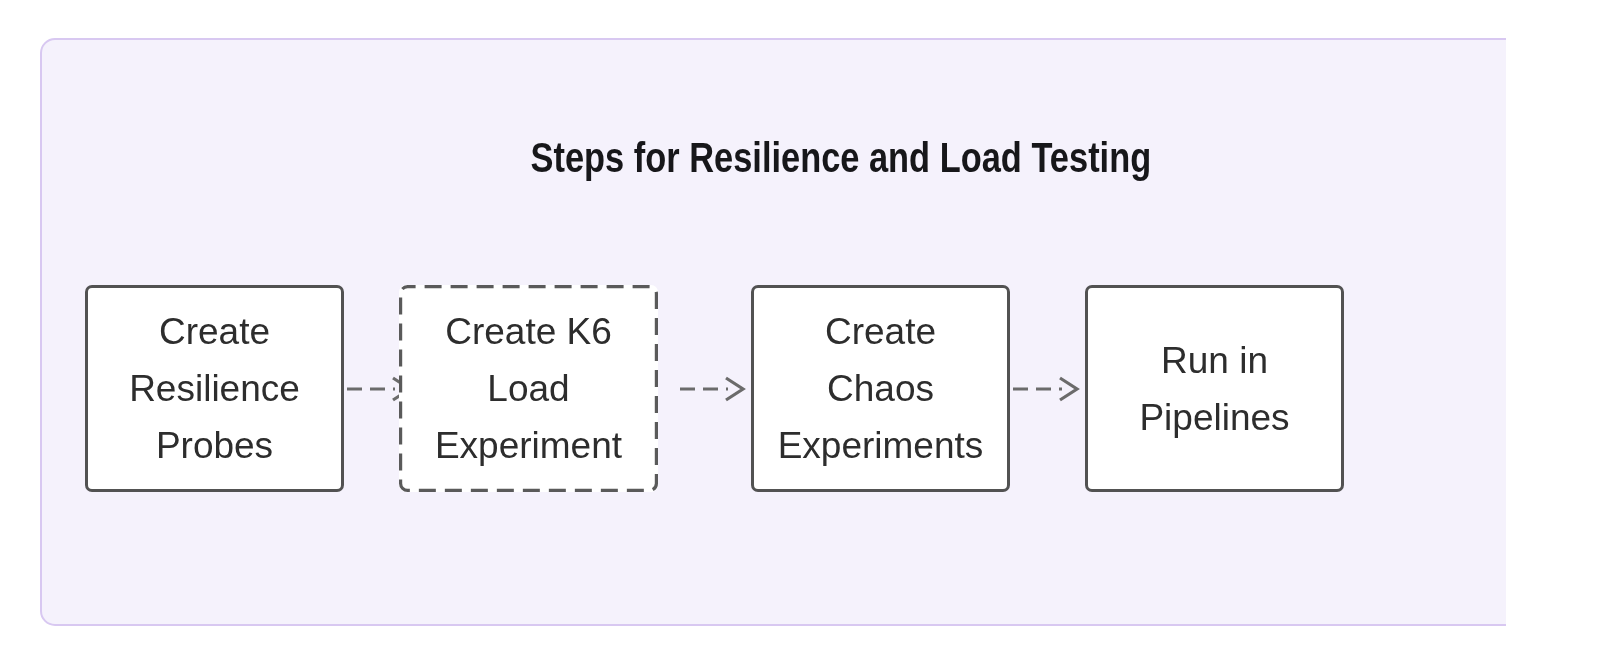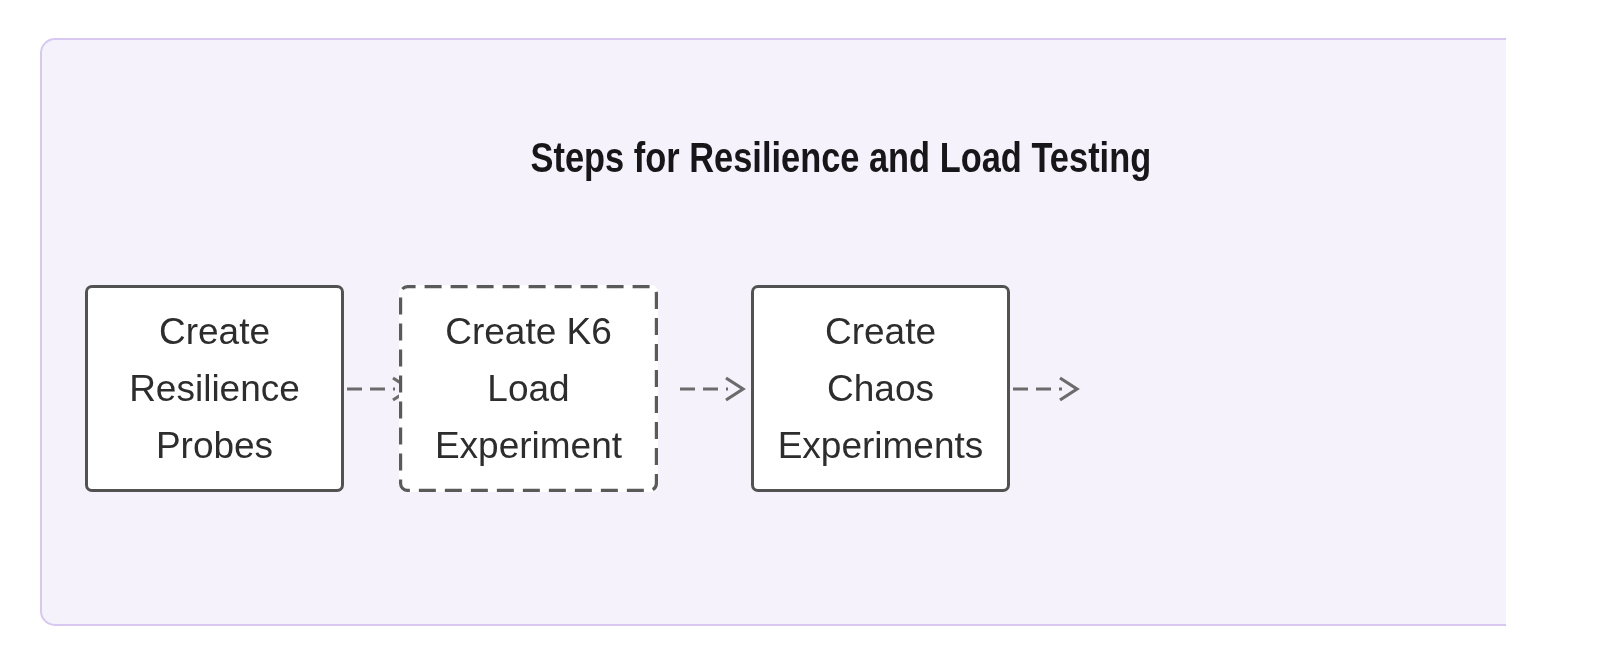--- a/index.html
+++ b/index.html
@@ -134,13 +134,17 @@
 Experiments</span>
   </div>
 
   <div class="arrow arrow-3">
     <svg viewBox="0 0 75 30">
       <line x1="3" y1="15" x2="52" y2="15" stroke="#6b6b6b" stroke-width="3.2" stroke-dasharray="15 8"></line>
       <path d="M50 4 L67 15 L50 26" fill="none" stroke="#6b6b6b" stroke-width="3.2"></path>
     </svg>
   </div>
 
+  <div class="node node-4">
+    <span class="node-label">Run in
+Pipelines</span>
+  </div>
 </div>
 
 </body></html>

